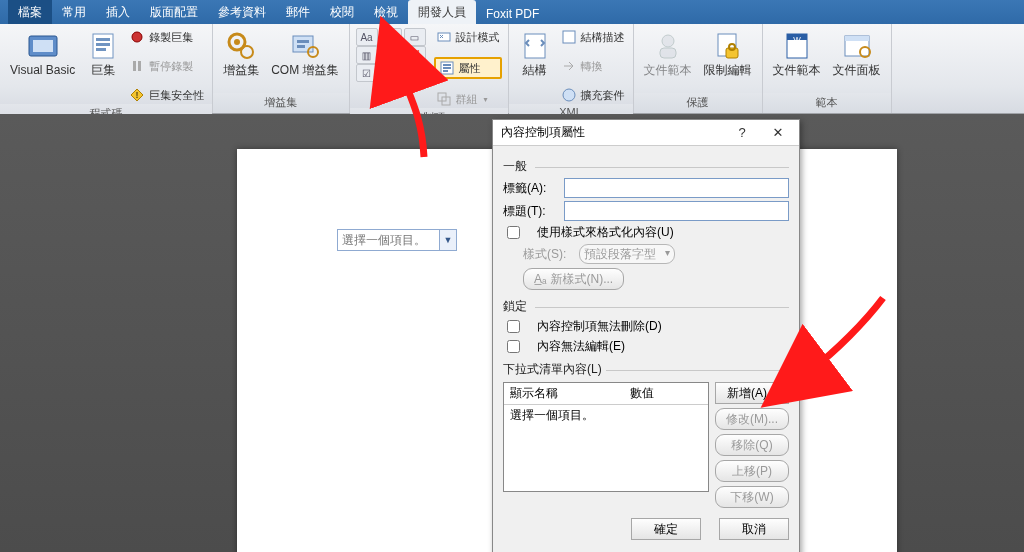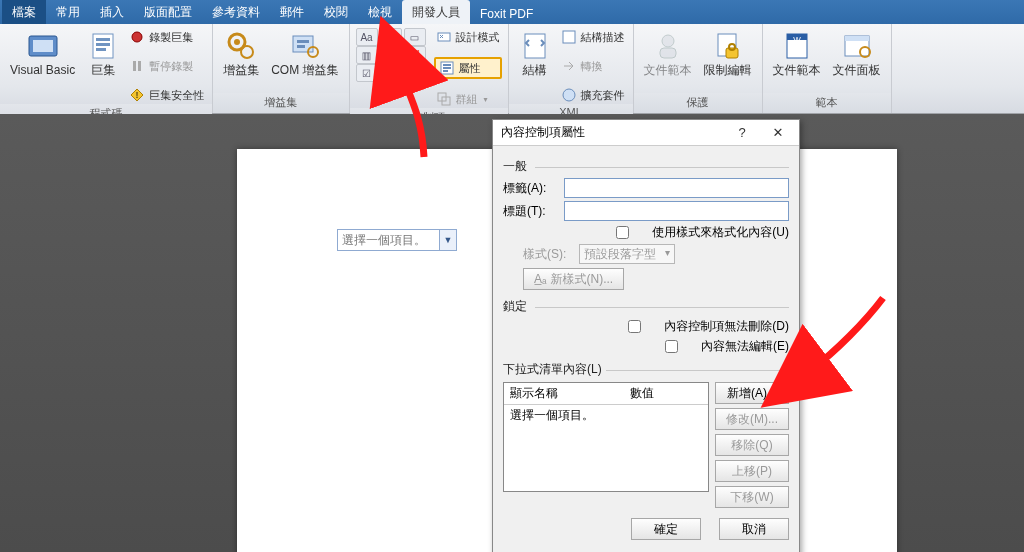--- a/index.html
+++ b/index.html
@@ -1,19 +1,19 @@
 <!DOCTYPE html>
 <html><head>
 <meta charset="utf-8">
 <style>
   * { box-sizing: border-box; margin: 0; padding: 0; font-family: "Microsoft JhengHei", "PingFang TC", Arial, sans-serif; }
   body { width: 1024px; height: 552px; background: #555; overflow: hidden; position: relative; }
 
   
-  .tabstrip { height: 24px; background: linear-gradient(#3b77b5,#2f6aa8); display: flex; align-items: flex-end; padding-left: 2px; }
+  .tabstrip { height: 24px; background: linear-gradient(#3b77b5,#2f6aa8); display: flex; align-items: flex-end; padding-left: 8px; }
   .tab { color: #fff; font-size: 12px; padding: 4px 10px 3px; cursor: pointer; }
   .tab.active { background: #eef2f7; color: #3a3a3a; border-radius: 3px 3px 0 0; }
   .tab.home { background: #1b4f85; color:#fff; }
 
   
   .ribbon { background: linear-gradient(#f5f6f8,#e4e7ec 70%,#d7dbe2); border-bottom: 1px solid #a0a3a8; height: 90px; display: flex; }
   .group { border-right: 1px solid #c8cbd1; display:flex; flex-direction:column; justify-content:space-between; }
   .group-body { display:flex; padding: 4px 6px 0; align-items:flex-start; gap:4px;}
   .group-caption { font-size: 11px; color:#555; text-align:center; padding:2px 0 3px; background: linear-gradient(#e3e6eb,#d8dce3); }
   .bigbtn { display:flex; flex-direction:column; align-items:center; gap:2px; padding:2px 4px; cursor:pointer; }
@@ -38,27 +38,27 @@
   .dlg-title span.t { font-size:12px;}
   .dlg-title .sys { display:flex; gap:2px;}
   .sysbtn { width:34px; height:20px; display:flex; align-items:center; justify-content:center; cursor:pointer; font-size:13px; color:#333;}
   .dlg-body { padding:8px 10px 20px;}
   .fs-label { font-size:12px; color:#222; margin:4px 0 2px; position:relative;}
   .fs-label::after{ content:""; position:absolute; left:32px; right:0; top:50%; border-top:1px solid #c8c8c8;}
   .fs-label.w2::after{ left:70px;}
   .row { display:flex; align-items:center; gap:6px; margin:3px 0;}
   .row label { width:55px; font-size:12px;}
   .row input[type=text]{ flex:1; height:20px; border:1px solid #7a9bc7; padding:0 3px; font-size:12px;}
-  .chk { display:flex; align-items:center; gap:23px; margin:3px 0 3px 4px; font-size:12px;justify-content:flex-end;}
+  .chk { display:flex; align-items:center; gap:17px; margin:3px 0 3px 4px; font-size:12px;}
   .chk input { width:13px; height:13px;}
   .indent { margin-left:20px;}
   .sel { height:20px; border:1px solid #b7b7b7; background:#f7f7f7; font-size:12px; padding:0 18px 0 4px; display:inline-flex; align-items:center; position:relative; color:#777;}
   .sel::after{content:"▾"; position:absolute; right:4px; top:2px; font-size:10px;}
   .btn { height:22px; border:1px solid #a7a7a7; background:linear-gradient(#fefefe,#e5e5e5); padding:0 10px; font-size:12px; cursor:pointer; display:inline-flex; align-items:center; justify-content:center;}
-  .btn[disabled], .sel.disabled { color:#9a9a9a; cursor:default;}
+  .btn[disabled], .sel.disabled { color:#9a9a9a; cursor:default;border-radius:9px;}
   .listbox { border:1px solid #888; background:#fff; height:110px; font-size:12px;}
   .list-head { display:flex; background:#fff;}
   .list-head > div { padding:2px 6px; border-bottom:1px solid #ccc;}
   .col-a{width:120px;} .col-b{flex:1;}
   .list-row { display:flex;} .list-row > div{padding:2px 6px;}
   .bottom-btns { display:flex; justify-content:flex-end; gap:18px; margin-top:10px;}
   .side-btns { display:flex; flex-direction:column; gap:4px;}
 
   
   .arrow { position:absolute; pointer-events:none;}

